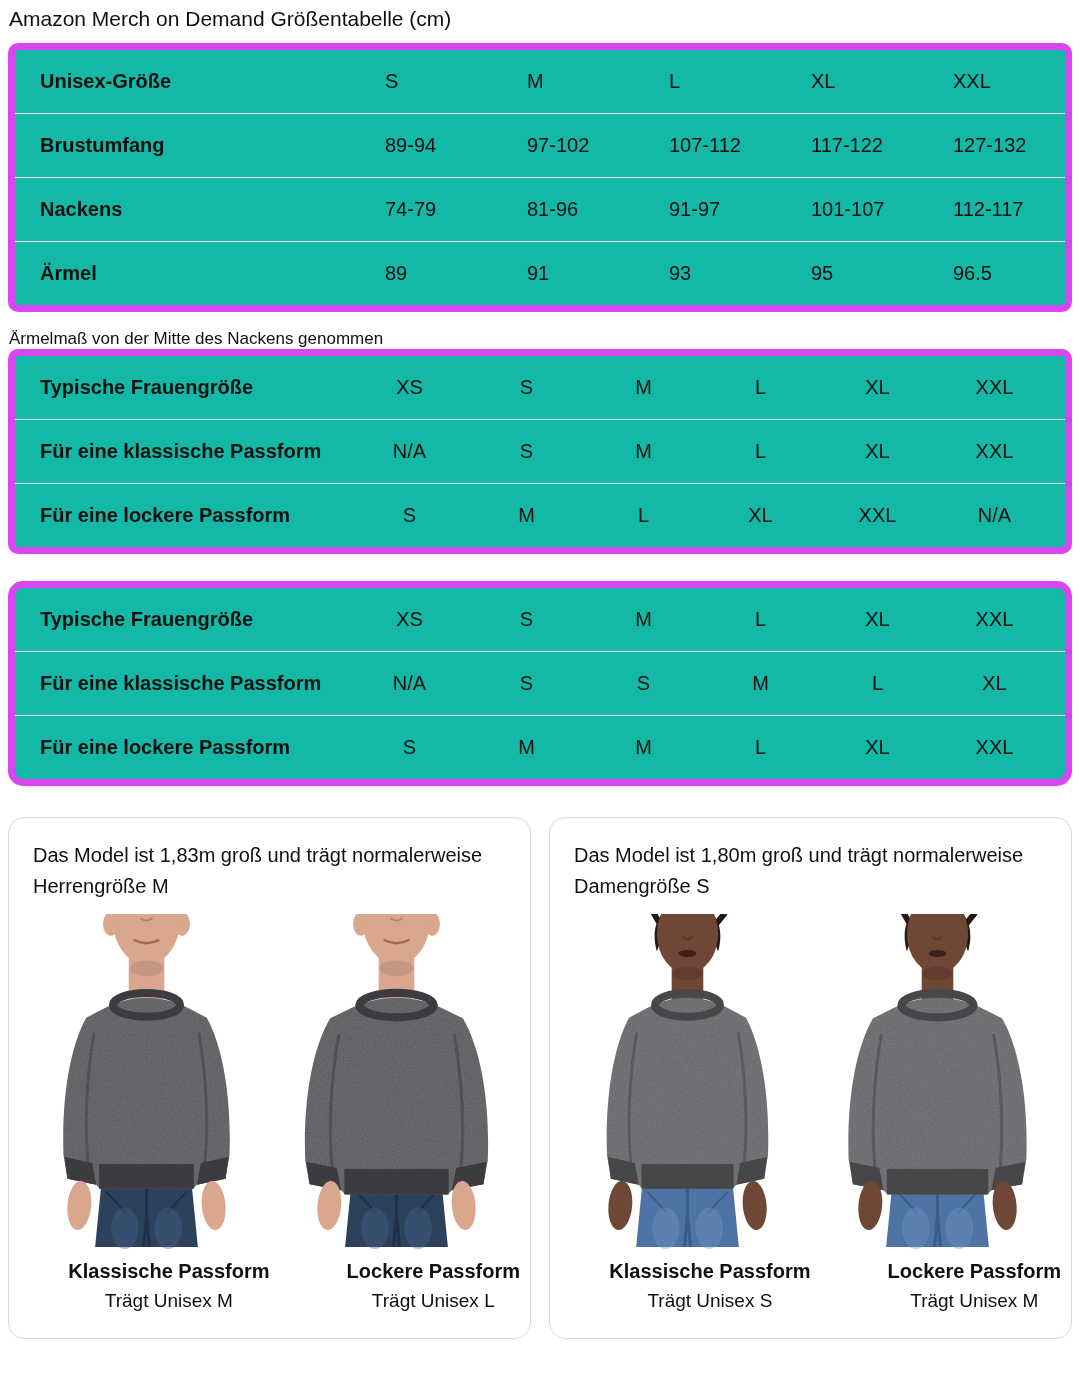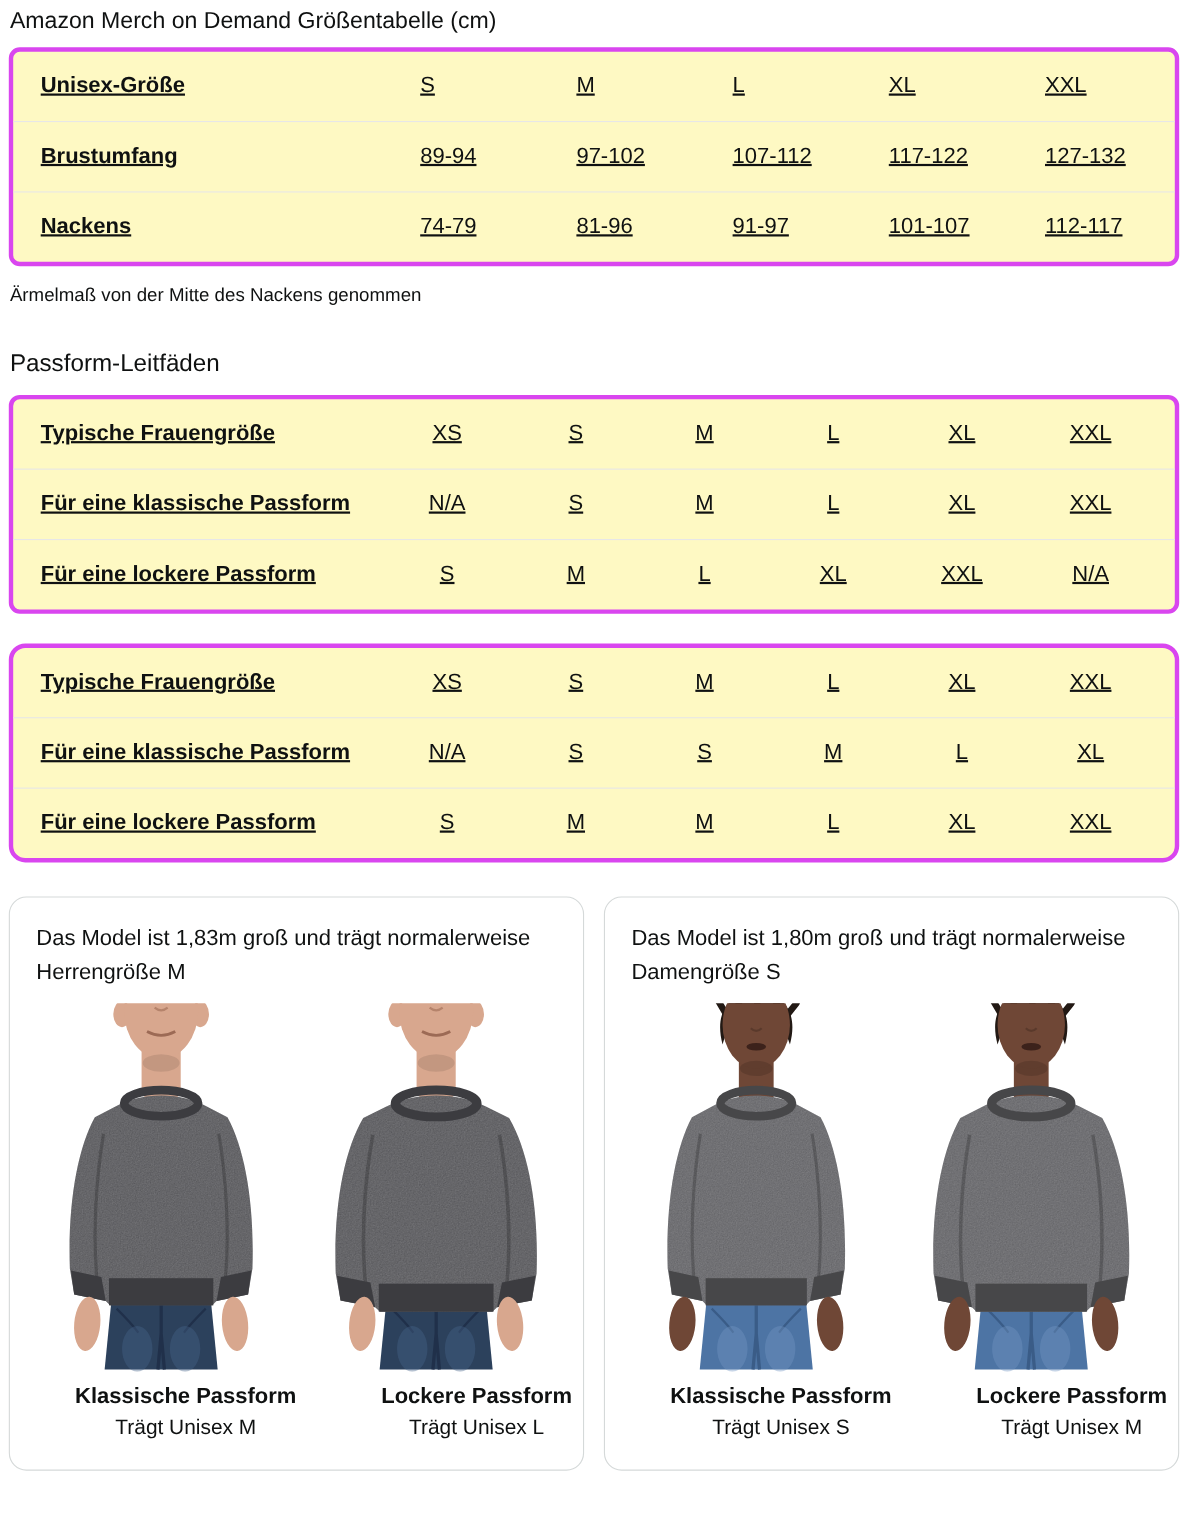--- a/index.html
+++ b/index.html
@@ -10,22 +10,22 @@
     -webkit-font-smoothing:antialiased;
     overflow:hidden;
   }
   .page{padding:6px 8px 0;}
   h1.page-title{
     font-size:21px;font-weight:400;line-height:25px;
     margin:0 0 12px 1px;
   }
   
   .tbl{
-    border:4px solid #d946ef;border-radius:10px;
-    background:#fef9c3;overflow:hidden;text-decoration:underline;
+    border:7px solid #d946ef;border-radius:10px;
+    background:#14b8a6;overflow:hidden;
   }
   .tbl .row{
     display:flex;align-items:center;
     height:63px;border-bottom:1px solid #e7e7e7;
     font-size:20px;
   }
   .tbl .row:last-child{border-bottom:none;}
   .tbl .label{
     font-weight:700;padding-left:25px;flex:0 0 auto;
     white-space:nowrap;
@@ -151,25 +151,32 @@
       <div class="cell">127-132</div>
     </div>
     <div class="row">
       <div class="label">Nackens</div>
       <div class="cell">74-79</div>
       <div class="cell">81-96</div>
       <div class="cell">91-97</div>
       <div class="cell">101-107</div>
       <div class="cell">112-117</div>
     </div>
+    <div class="row">
+      <div class="label">Ärmel</div>
+      <div class="cell">89</div>
+      <div class="cell">91</div>
+      <div class="cell">93</div>
+      <div class="cell">95</div>
+      <div class="cell">96.5</div>
+    </div>
   </section>
 
   <p class="note">Ärmelmaß von der Mitte des Nackens genommen</p>
 
-  <h2 class="fit-heading">Passform-Leitfäden</h2>
 
   <section class="tbl six">
     <div class="row">
       <div class="label">Typische Frauengröße</div>
       <div class="cell">XS</div>
       <div class="cell">S</div>
       <div class="cell">M</div>
       <div class="cell">L</div>
       <div class="cell">XL</div>
       <div class="cell">XXL</div>

